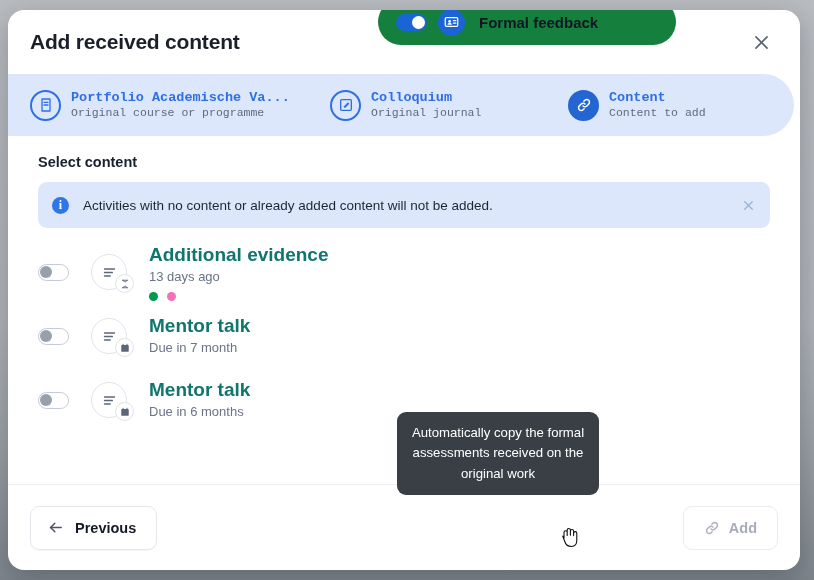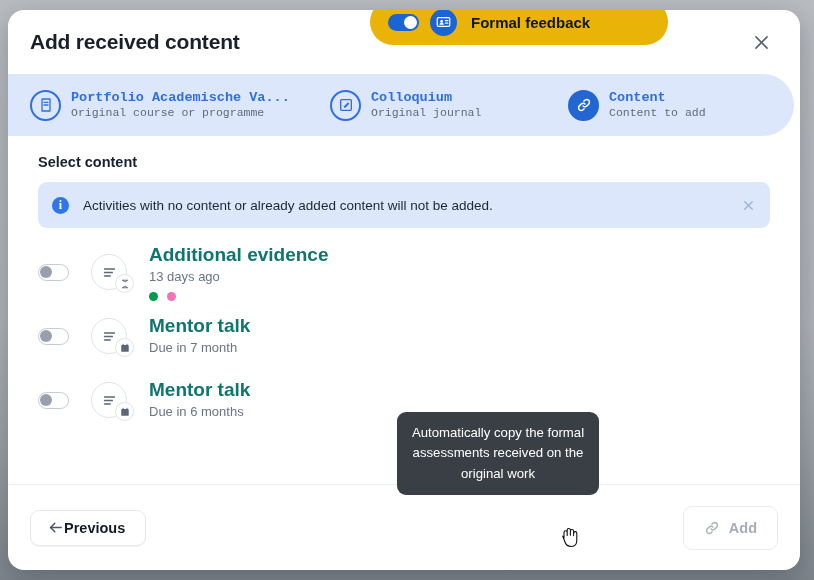--- a/index.html
+++ b/index.html
@@ -191,41 +191,41 @@
   
   #footer {
     flex: 0 0 auto;
     height: 86px;
     border-top: 1px solid #eceef1;
     display: flex; align-items: center;
     padding: 0 22px;
     position: relative;
   }
   #previous-btn {
-    display: flex; align-items: center; 
+    display: flex; align-items: center; gap: 11px;
     background: #fff; border: 1px solid #e4e7ec;
     border-radius: 9px;
-    height: 36px; padding: 0 20px 0 16px;
+    height: 44px; padding: 0 20px 0 16px;
     font-size: 14.5px; font-weight: 700; color: #151b26;
     cursor: pointer;
     box-shadow: 0 1px 1px rgba(16,24,40,.04);
   }
   #previous-btn svg { color: #4b5564; }
 
   #feedback-pill {
     position: absolute;
     left: 370px; top: 495px;
     transform: translateY(-495px);
   }
   #feedback-pill {
     position: absolute;
-    left: 362px;
+    left: 370px;
     top: 9px;
     width: 298px; height: 46px;
-    background: #eab308;
+    background: #15803d;
     border-radius: 23px;
     display: flex; align-items: center;
     padding-left: 18px; gap: 11px;
     cursor: pointer;
   }
   .toggle-on {
     width: 31px; height: 17px; border-radius: 9px;
     background: #1b64d6; position: relative; flex: 0 0 auto;
   }
   .toggle-on::after {

